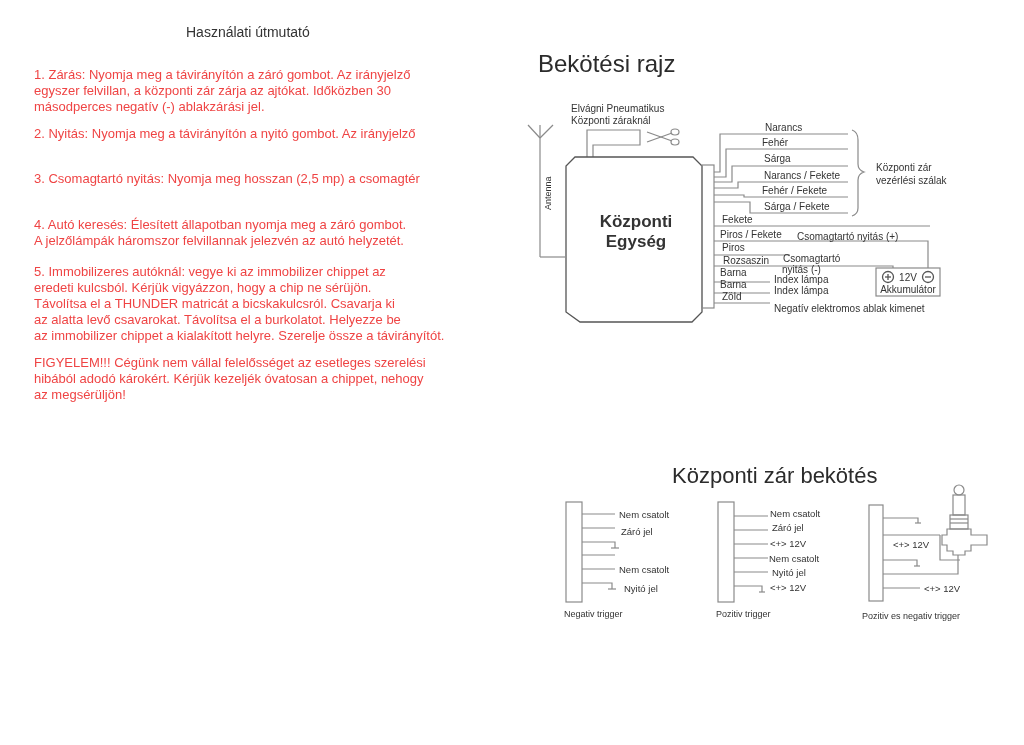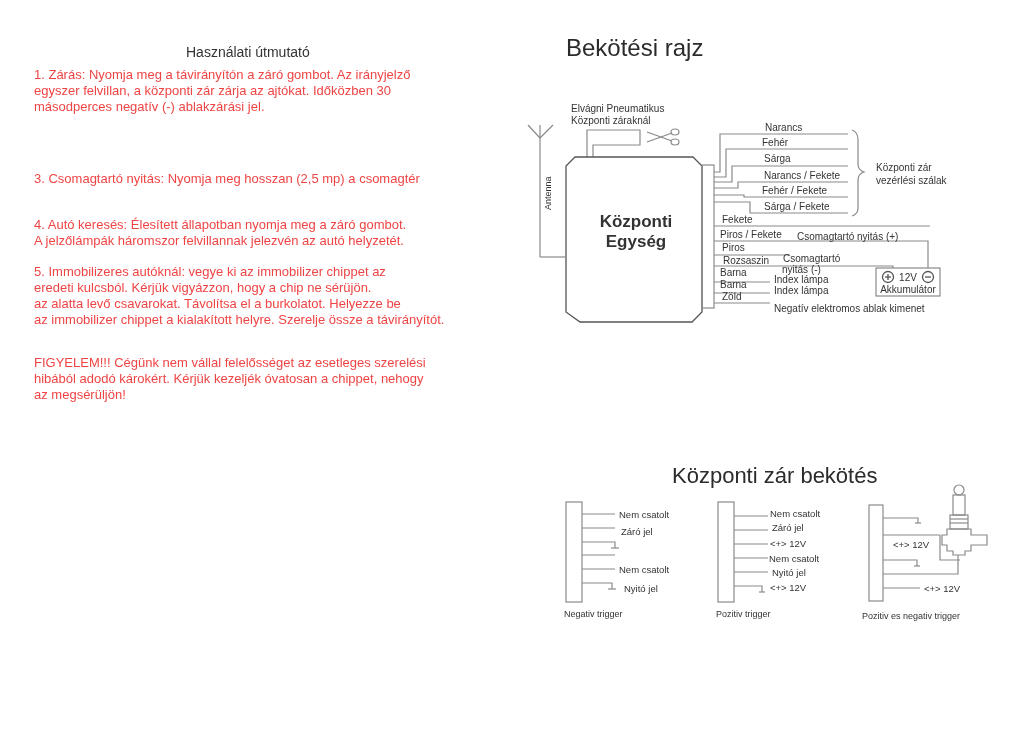--- a/index.html
+++ b/index.html
@@ -1,58 +1,60 @@
 <!DOCTYPE html>
 <html><head>
 <meta charset="utf-8">
 <style>
   html, body { margin:0; padding:0; background:#ffffff; }
   body { width:1024px; height:745px; position:relative; overflow:hidden;
          font-family:"Liberation Sans", sans-serif; color:#2a2a2a; }
-  .doc-title { position:absolute; left:186px; top:24px; font-size:14px; color:#333;margin-top:20px; }
+  .doc-title { position:absolute; left:186px; top:24px; font-size:14px; color:#333; }
   .instr { position:absolute; left:34px; font-size:13px; line-height:16px; color:#ef4444; }
   .instr .ln { display:block; white-space:nowrap; }
   .h-big { position:absolute; font-size:24px; color:#2b2b2b; white-space:nowrap; }
   svg { position:absolute; left:0; top:0; }
   svg text { font-family:"Liberation Sans", sans-serif; fill:#333; }
   .w { stroke:#8a8a8a; stroke-width:1.2; fill:none; }
   .wd { stroke:#555; stroke-width:1.3; fill:none; }
 </style>
 </head>
 <body>
 
 <div class="doc-title">Használati útmutató</div>
 
 <div class="instr" style="top:67px">
   <span class="ln">1. Zárás: Nyomja meg a távirányítón a záró gombot. Az irányjelző</span>
   <span class="ln">egyszer felvillan, a központi zár zárja az ajtókat. Időközben 30</span>
   <span class="ln">másodperces negatív (-) ablakzárási jel.</span>
 </div>
 <div class="instr" style="top:126px">
+  <span class="ln">2. Nyitás: Nyomja meg a távirányítón a nyitó gombot. Az irányjelző</span>
 </div>
 <div class="instr" style="top:171px">
   <span class="ln">3. Csomagtartó nyitás: Nyomja meg hosszan (2,5 mp) a csomagtér</span>
 </div>
 <div class="instr" style="top:217px">
   <span class="ln">4. Autó keresés: Élesített állapotban nyomja meg a záró gombot.</span>
   <span class="ln">A jelzőlámpák háromszor felvillannak jelezvén az autó helyzetét.</span>
 </div>
 <div class="instr" style="top:264px">
   <span class="ln">5. Immobilizeres autóknál: vegye ki az immobilizer chippet az</span>
   <span class="ln">eredeti kulcsból. Kérjük vigyázzon, hogy a chip ne sérüjön.</span>
+  <span class="ln">Távolítsa el a THUNDER matricát a bicskakulcsról. Csavarja ki</span>
   <span class="ln">az alatta levő csavarokat. Távolítsa el a burkolatot. Helyezze be</span>
   <span class="ln">az immobilizer chippet a kialakított helyre. Szerelje össze a távirányítót.</span>
 </div>
 <div class="instr" style="top:355px">
   <span class="ln">FIGYELEM!!! Cégünk nem vállal felelősséget az esetleges szerelési</span>
   <span class="ln">hibából adodó károkért. Kérjük kezeljék óvatosan a chippet, nehogy</span>
   <span class="ln">az megsérüljön!</span>
 </div>
 
-<div class="h-big" style="left:538px; top:34px;margin-left:28px;">Bekötési rajz</div>
+<div class="h-big" style="left:538px; top:50px;">Bekötési rajz</div>
 <div class="h-big" style="left:672px; top:455px; font-size:22px;margin-top:8px;">Központi zár bekötés</div>
 
 <svg width="1024" height="745" viewBox="0 0 1024 745">
 
   <g>
     <line class="w" x1="540" y1="125" x2="540" y2="257"></line>
     <line class="w" x1="540" y1="138" x2="528" y2="125"></line>
     <line class="w" x1="540" y1="138" x2="553" y2="125"></line>
     <polyline class="w" points="540,257 565,257"></polyline>
   </g>

